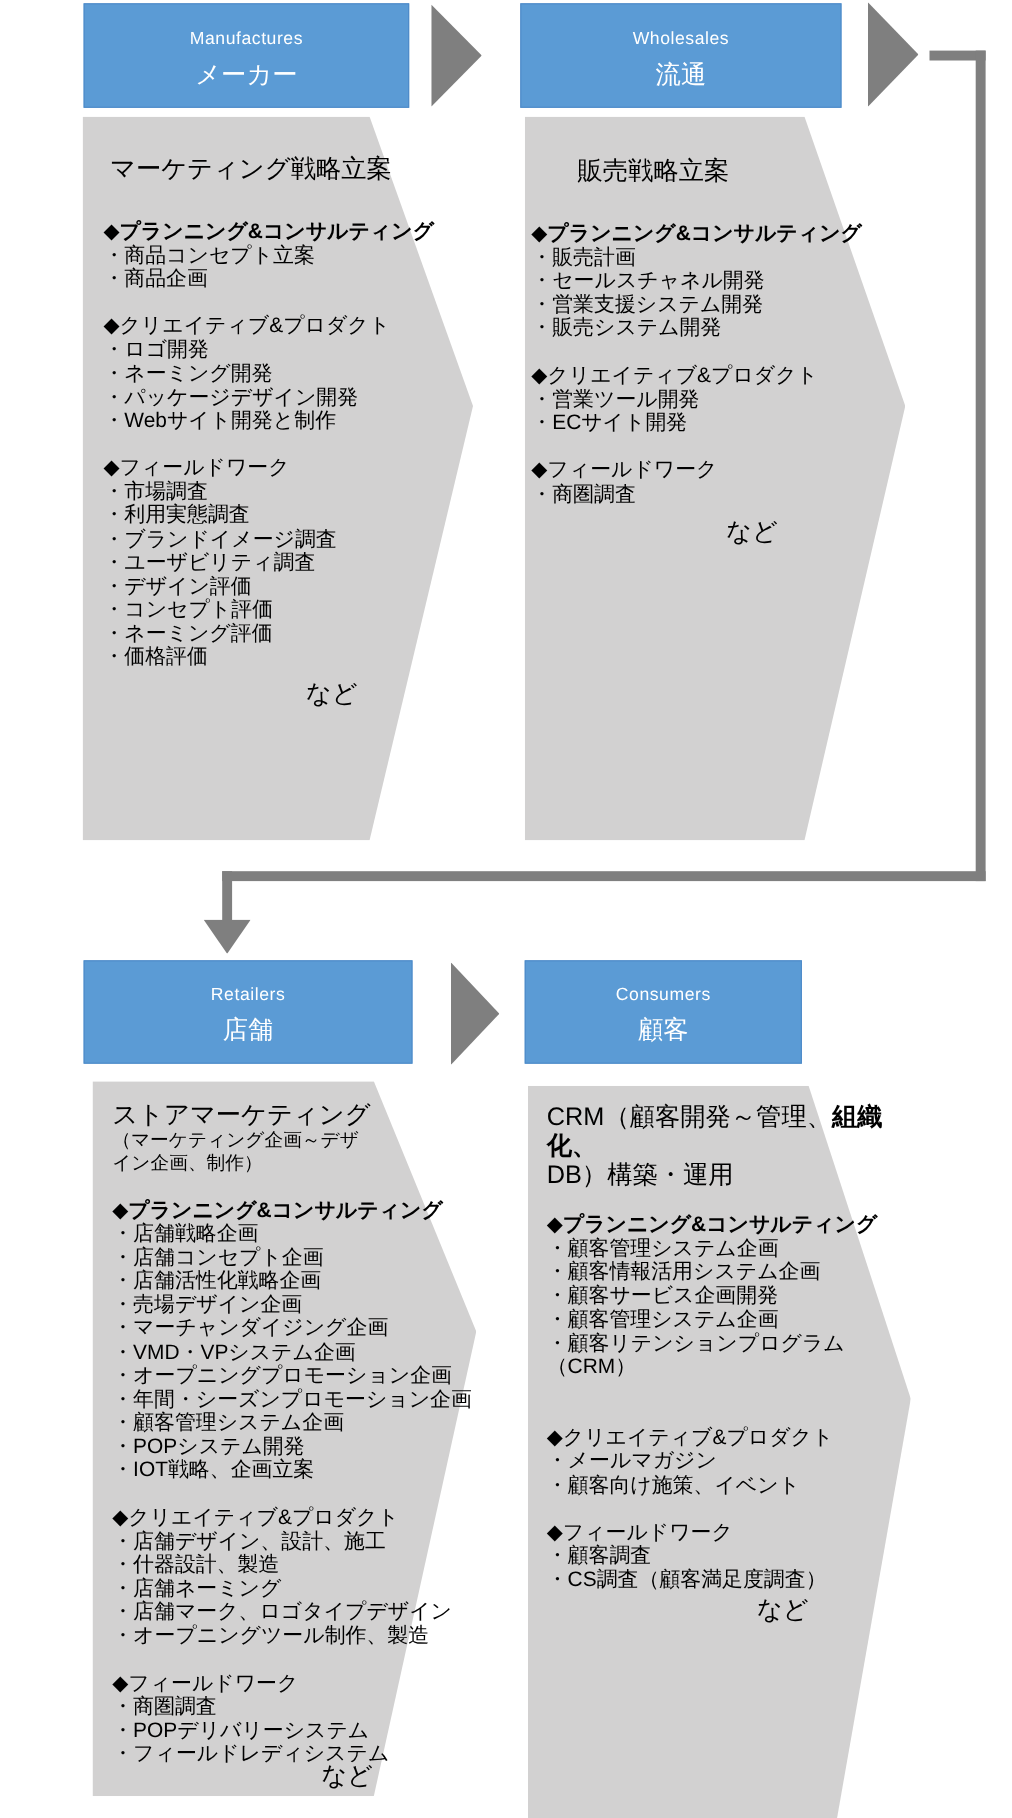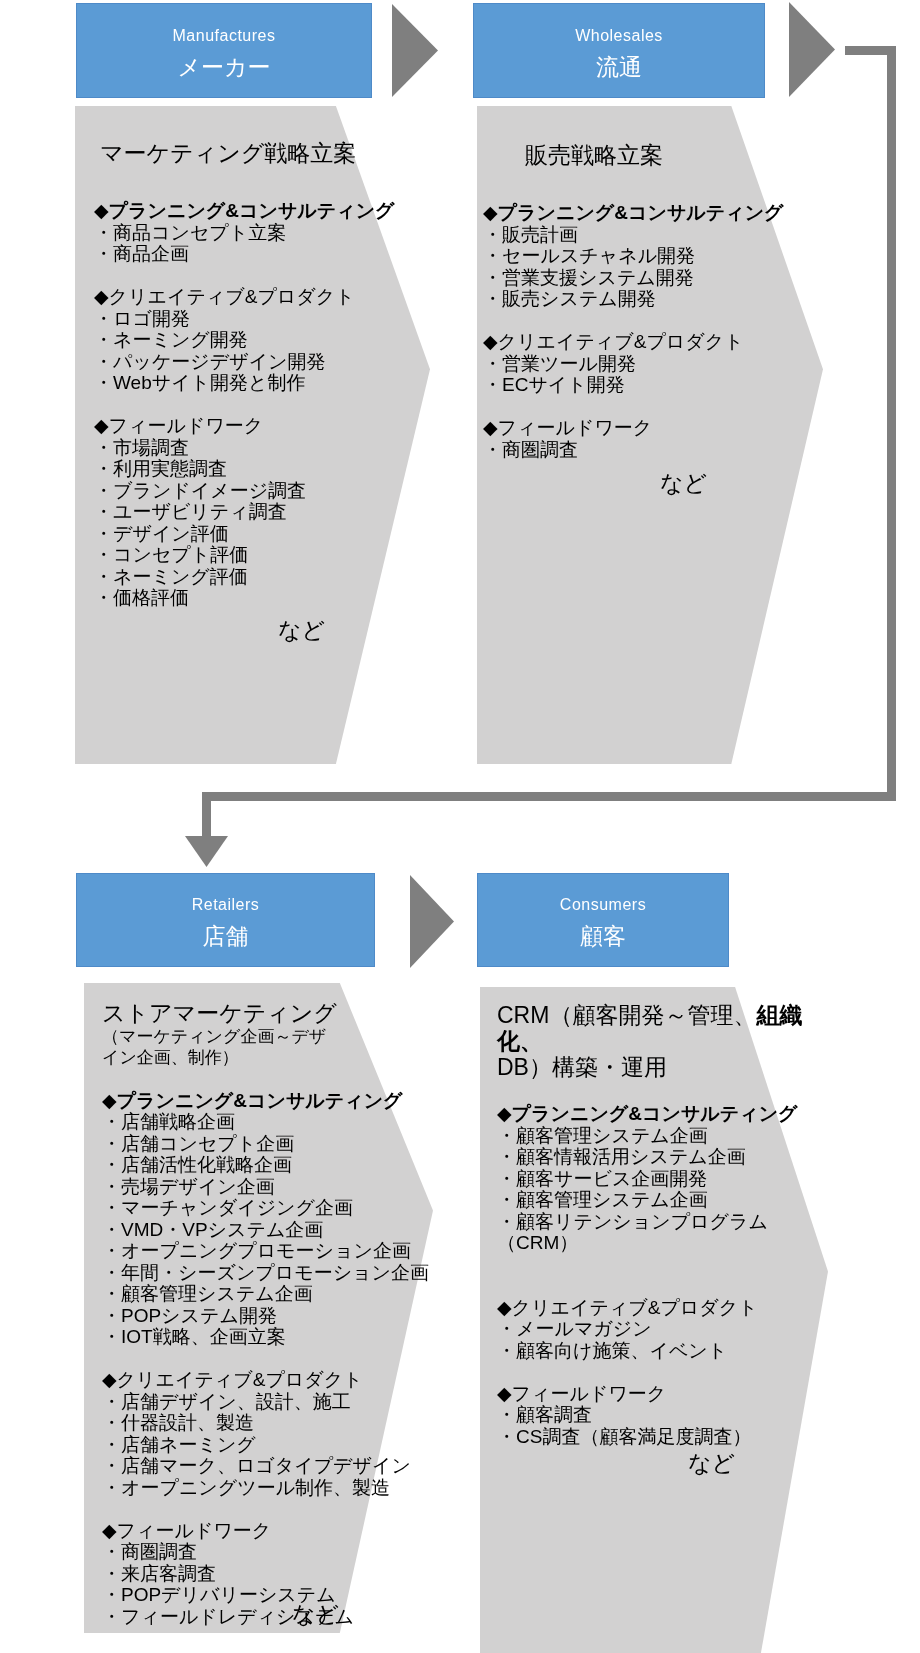--- a/index.html
+++ b/index.html
@@ -185,21 +185,20 @@
           <div class="sec-heading">◆クリエイティブ&amp;プロダクト</div>
           <div class="item">・店舗デザイン、設計、施工</div>
           <div class="item">・什器設計、製造</div>
           <div class="item">・店舗ネーミング</div>
           <div class="item">・店舗マーク、ロゴタイプデザイン</div>
           <div class="item">・オープニングツール制作、製造</div>
         </div>
         <div class="section section-2">
           <div class="sec-heading">◆フィールドワーク</div>
           <div class="item">・商圏調査</div>
-          <div class="item">・来店客調査</div>
           <div class="item">・POPデリバリーシステム</div>
           <div class="item">・フィールドレディシステム</div>
         </div>
       </div>
   <div class="etc">など</div>
     </div>
   <div class="panel row2" id="panel-3">
     <div class="panel-bg"></div>
     <div class="panel-content">
         <div class="panel-title">

